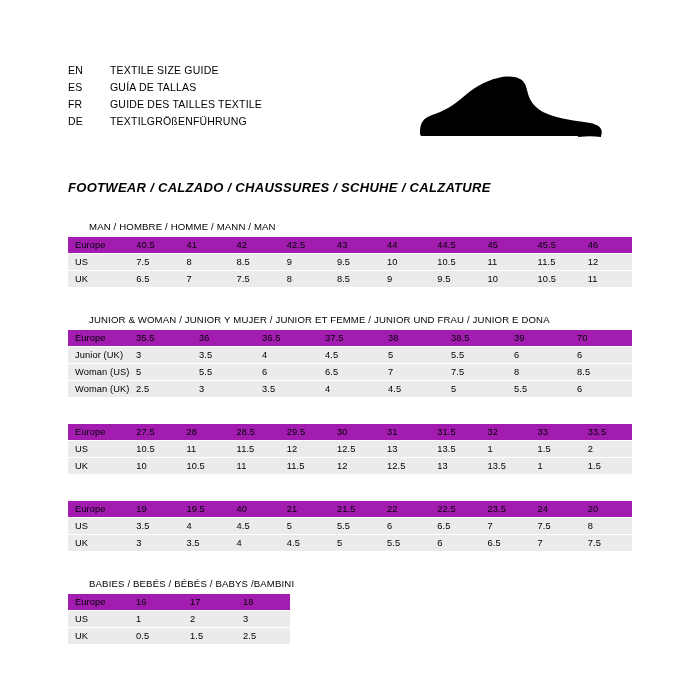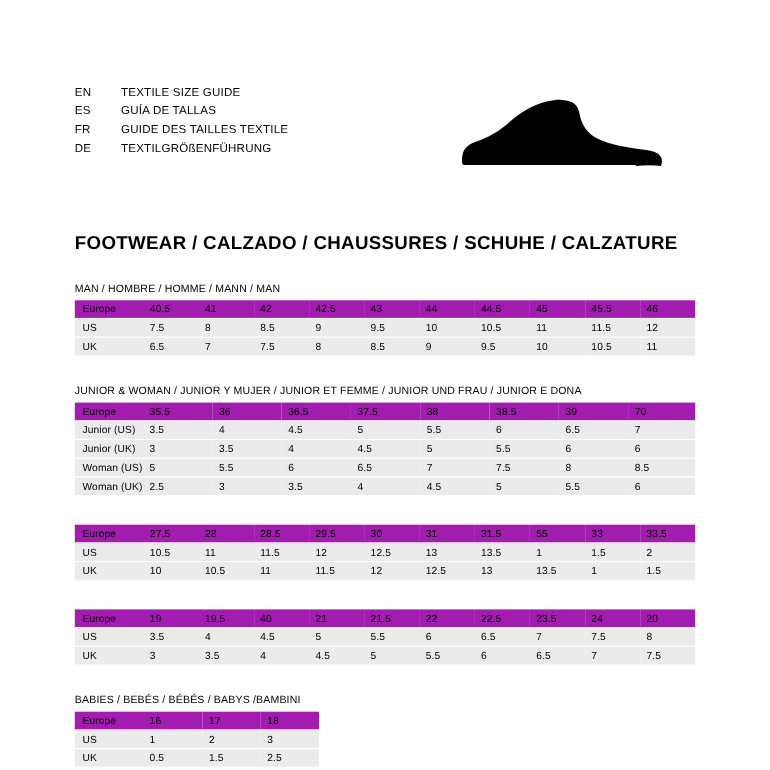--- a/index.html
+++ b/index.html
@@ -21,55 +21,56 @@
     box-sizing: border-box;
     padding: 62px 68px 0 68px;
   }
   
   .header {
     position: relative;
     height: 96px;
   }
   .lang-table {
     border-collapse: collapse;
-    margin-top: 14px;
   }
   .lang-table td {
     font-size: 10.5px;
     line-height: 17px;
     padding: 0;
     vertical-align: top;
     letter-spacing: 0.2px;
     white-space: nowrap;
   }
   .lang-code {
     width: 42px;
   }
   .shoe-wrap {
     position: absolute;
     right: 22px;
     top: 12px;
     width: 200px;
     height: 70px;
   }
   .section-title {
-    font-size: 17px;
+    font-size: 13px;
     font-weight: bold;
     letter-spacing: 0.3px;
-    margin-top: 39px;
+    margin-top: 22px;
     margin-bottom: 0;
+    font-style: italic;
   }
   .group {
     margin-top: 26px;
   }
   .group-title {
     font-size: 9.6px;
     letter-spacing: 0.15px;
     margin-bottom: 5px;
     white-space: nowrap;
+    margin-left: 21px;
   }
   table.size {
     border-collapse: collapse;
     table-layout: fixed;
     font-size: 9.3px;
   }
   table.size td {
     height: 16px;
     padding: 0 0 0 6px;
     vertical-align: middle;
@@ -205,31 +206,20 @@
           <td>35.5</td>
           <td>36</td>
           <td>36.5</td>
           <td>37.5</td>
           <td>38</td>
           <td>38.5</td>
           <td>39</td>
           <td>70</td>
         </tr>
         <tr class="body">
-          <td class="label">Junior (US)</td>
-          <td>3.5</td>
-          <td>4</td>
-          <td>4.5</td>
-          <td>5</td>
-          <td>5.5</td>
-          <td>6</td>
-          <td>6.5</td>
-          <td>7</td>
-        </tr>
-        <tr class="body">
           <td class="label">Junior (UK)</td>
           <td>3</td>
           <td>3.5</td>
           <td>4</td>
           <td>4.5</td>
           <td>5</td>
           <td>5.5</td>
           <td>6</td>
           <td>6</td>
         </tr>
@@ -277,21 +267,21 @@
       <tbody>
         <tr class="head">
           <td class="label">Europe</td>
           <td>27.5</td>
           <td>28</td>
           <td>28.5</td>
           <td>29.5</td>
           <td>30</td>
           <td>31</td>
           <td>31.5</td>
-          <td>55</td>
+          <td>32</td>
           <td>33</td>
           <td>33.5</td>
         </tr>
         <tr class="body">
           <td class="label">US</td>
           <td>10.5</td>
           <td>11</td>
           <td>11.5</td>
           <td>12</td>
           <td>12.5</td>

